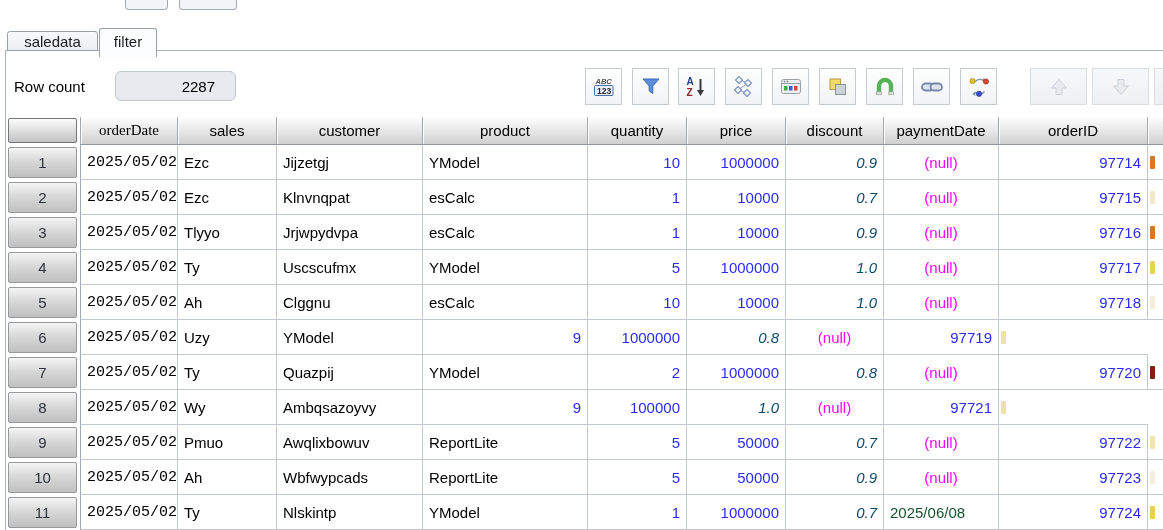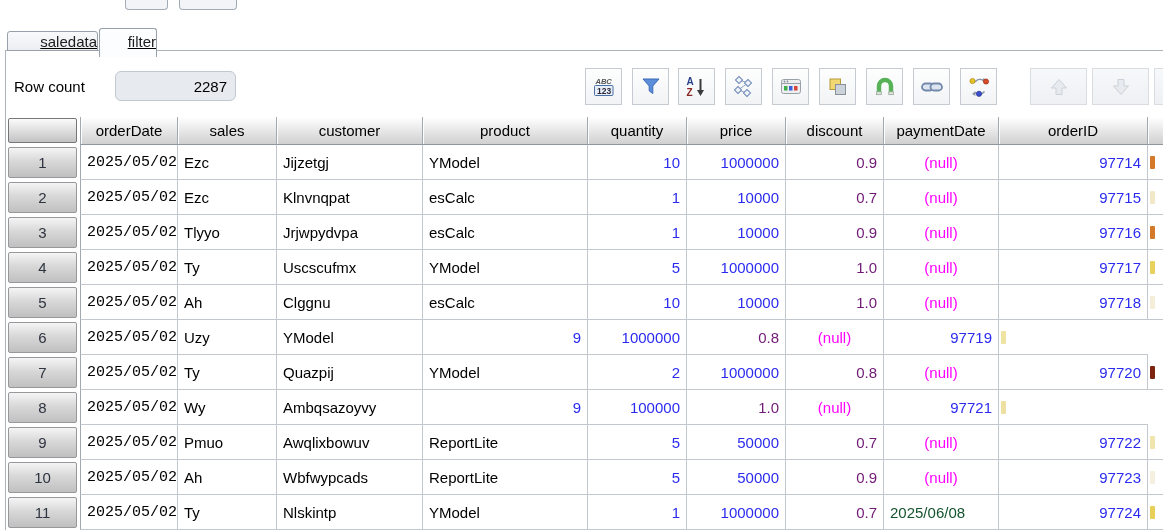--- a/index.html
+++ b/index.html
@@ -5,65 +5,65 @@
   html,body{margin:0;padding:0;background:#fff;}
   #app{position:relative;width:1163px;height:530px;overflow:hidden;background:#fff;
        font-family:"Liberation Sans","DejaVu Sans",sans-serif;font-size:15px;color:#000;}
 
   
   .frag{position:absolute;top:0;height:9px;background:#f2f4f7;border:1px solid #a3abb4;border-top:none;
         border-radius:0 0 4px 4px;}
   #frag-1{left:125px;width:41px;} #frag-2{left:179px;width:56px;}
 
   
-  .tab{position:absolute;display:flex;align-items:center;justify-content:flex-end;
-       border:1px solid #98a1ab;border-radius:3px 3px 0 0;box-sizing:border-box;text-decoration:underline;}
+  .tab{position:absolute;display:flex;align-items:center;justify-content:center;
+       border:1px solid #98a1ab;border-radius:3px 3px 0 0;box-sizing:border-box;}
   #tab-saledata{left:7px;top:31px;width:91px;height:20px;background:linear-gradient(180deg,#f8f9fb,#eceef1);z-index:2;}
   #tab-filter{left:99px;top:28px;width:58px;height:29px;background:#fcfdfe;border-bottom:none;z-index:4;
               padding-bottom:4px;}
   .tab span{color:#1c1c1c;}
 
   
   #panel{position:absolute;left:5px;top:50px;width:1158px;height:480px;box-sizing:border-box;
          border-top:1px solid #aab2ba;border-left:1px solid #aab2ba;background:#fff;z-index:1;}
 
   
   #row-count-label{position:absolute;left:14px;top:78px;z-index:3;}
   #row-count-field{position:absolute;left:115px;top:71px;width:121px;height:30px;box-sizing:border-box;
       background:#e7eaef;border:1px solid #c2c8d2;border-radius:6px;display:flex;align-items:center;
-      justify-content:flex-end;padding-right:8px;z-index:3;}
+      justify-content:flex-end;padding-right:20px;z-index:3;}
 
   
   .tbtn{position:absolute;top:68px;width:37px;height:37px;box-sizing:border-box;z-index:3;
         border:1px solid #c6cbd2;border-radius:0;background:linear-gradient(180deg,#fefefe,#f1f3f5);
         display:flex;align-items:center;justify-content:center;padding:0;cursor:pointer;}
   .tbtn.disabled{width:57px;border-color:#d9dde2;background:linear-gradient(180deg,#f7f8fa,#eef0f3);}
   .tbtn svg{display:block;}
 
   
   #grid{position:absolute;left:5px;top:117px;width:1158px;z-index:3;}
   .grow{display:grid;grid-template-columns:75px 98px 99px 146px 165px 99px 99px 98px 115px 149px 15px;}
   .hc{height:28px;box-sizing:border-box;display:flex;align-items:center;justify-content:center;
       background:linear-gradient(180deg,#ffffff,#d0d0d0);border-right:1px solid #a2a8b0;
       border-bottom:1px solid #8f969e;box-shadow:inset 1px 1px 0 rgba(255,255,255,.9);}
-  .hc.hfirst{border-left:1px solid #a2a8b0;}
+  .hc.hfirst{border-left:1px solid #a2a8b0;font-family:Liberation Serif, serif;}
   .hc.partial{border-right:none;}
   .hcorner{height:28px;display:flex;}
   .hcorner .btn{margin:1px 3px 2px 3px;width:69px;border:1px solid #75767a;border-radius:2px;
       background:linear-gradient(180deg,#fbfbfb,#c3c3c3);flex:1;}
   .rn{height:35px;display:flex;box-sizing:border-box;}
   .rn .btn{margin:2px 3px 2px 3px;flex:1;border:1px solid #97989c;border-radius:2px;
       background:linear-gradient(180deg,#f5f5f5 0%,#d8d8d8 45%,#c0c0c0 100%);
       display:flex;align-items:center;justify-content:center;color:#2e3340;}
   .cell{height:35px;box-sizing:border-box;display:flex;align-items:center;background:#fff;
         border-right:1px solid #c3c8ce;border-bottom:1px solid #c3c8ce;padding:0 6px;overflow:hidden;}
   .cell.c0{border-left:1px solid #a2a8b0;font-family:Liberation Mono, monospace;}
   .cell.left{justify-content:flex-start;}
   .cell.num{justify-content:flex-end;color:#2b2bf0;}
-  .cell.disc{justify-content:flex-end;color:#701a75;}
+  .cell.disc{justify-content:flex-end;color:#0c4a6e;font-style:italic;}
   .cell.pay-null{justify-content:center;color:#ff00ff;}
   .cell.pay-date{justify-content:flex-start;color:#14532d;}
   .cell.partial{border-right:none;padding:0 0 0 2px;}
   .sliver{width:5px;height:13px;border-radius:1px;}
 </style>
 </head>
 <body>
 
 <div id="app">
 

